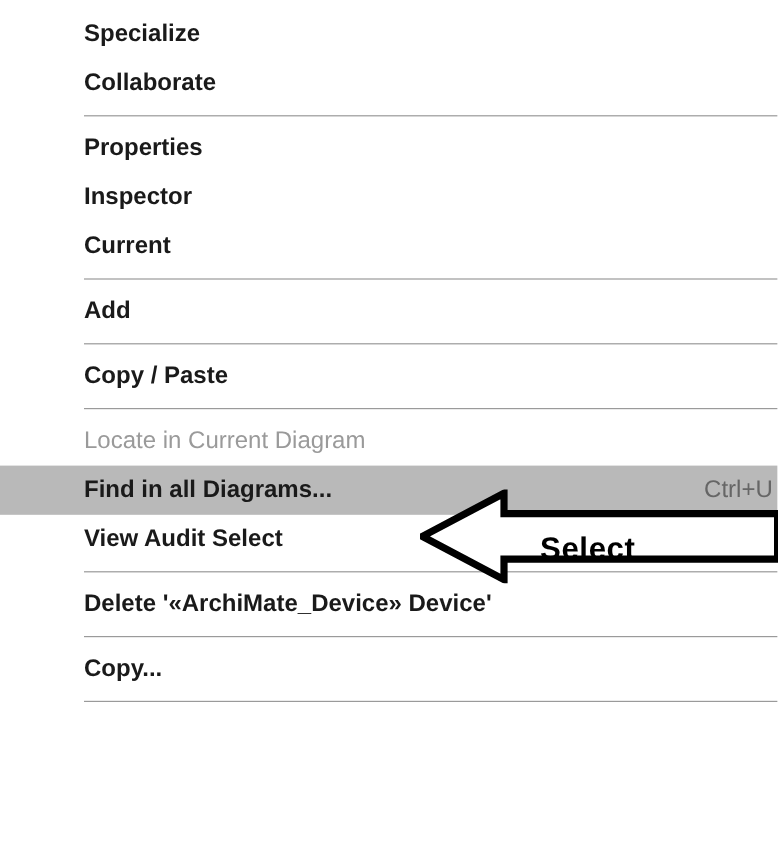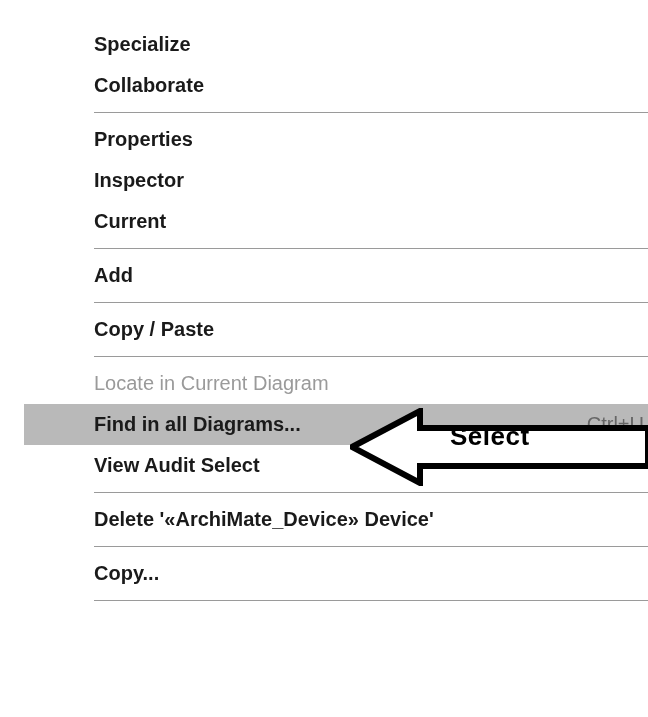--- a/index.html
+++ b/index.html
@@ -7,23 +7,22 @@
     padding: 0;
     background: #ffffff;
     font-family: "Segoe UI", Tahoma, Arial, sans-serif;
     font-size: 20px;
     color: #222;
     width: 648px;
     height: 717px;
     overflow: hidden;
   }
   .menu {
-    padding-top: 24px;
+    padding-top: 8px;
     position: relative;
-    margin-left: 24px;
   }
   .menu-item {
     padding: 9px 0 9px 70px;
     font-weight: 600;
     font-size: 20px;
     color: #1a1a1a;
     display: flex;
     align-items: center;
     justify-content: space-between;
     box-sizing: border-box;
@@ -51,21 +50,21 @@
     top: 408px;
     left: 350px;
     width: 300px;
     height: 78px;
     pointer-events: none;
     z-index: 5;
   }
   .annotation svg { display: block; }
   .annotation-label {
     position: absolute;
-    top: 13px;
+    top: 34px;
     left: 100px;
     font-weight: 700;
     font-size: 26px;
     color: #000;
     letter-spacing: 0.5px;
   }
 </style>
 </head>
 <body>
 

